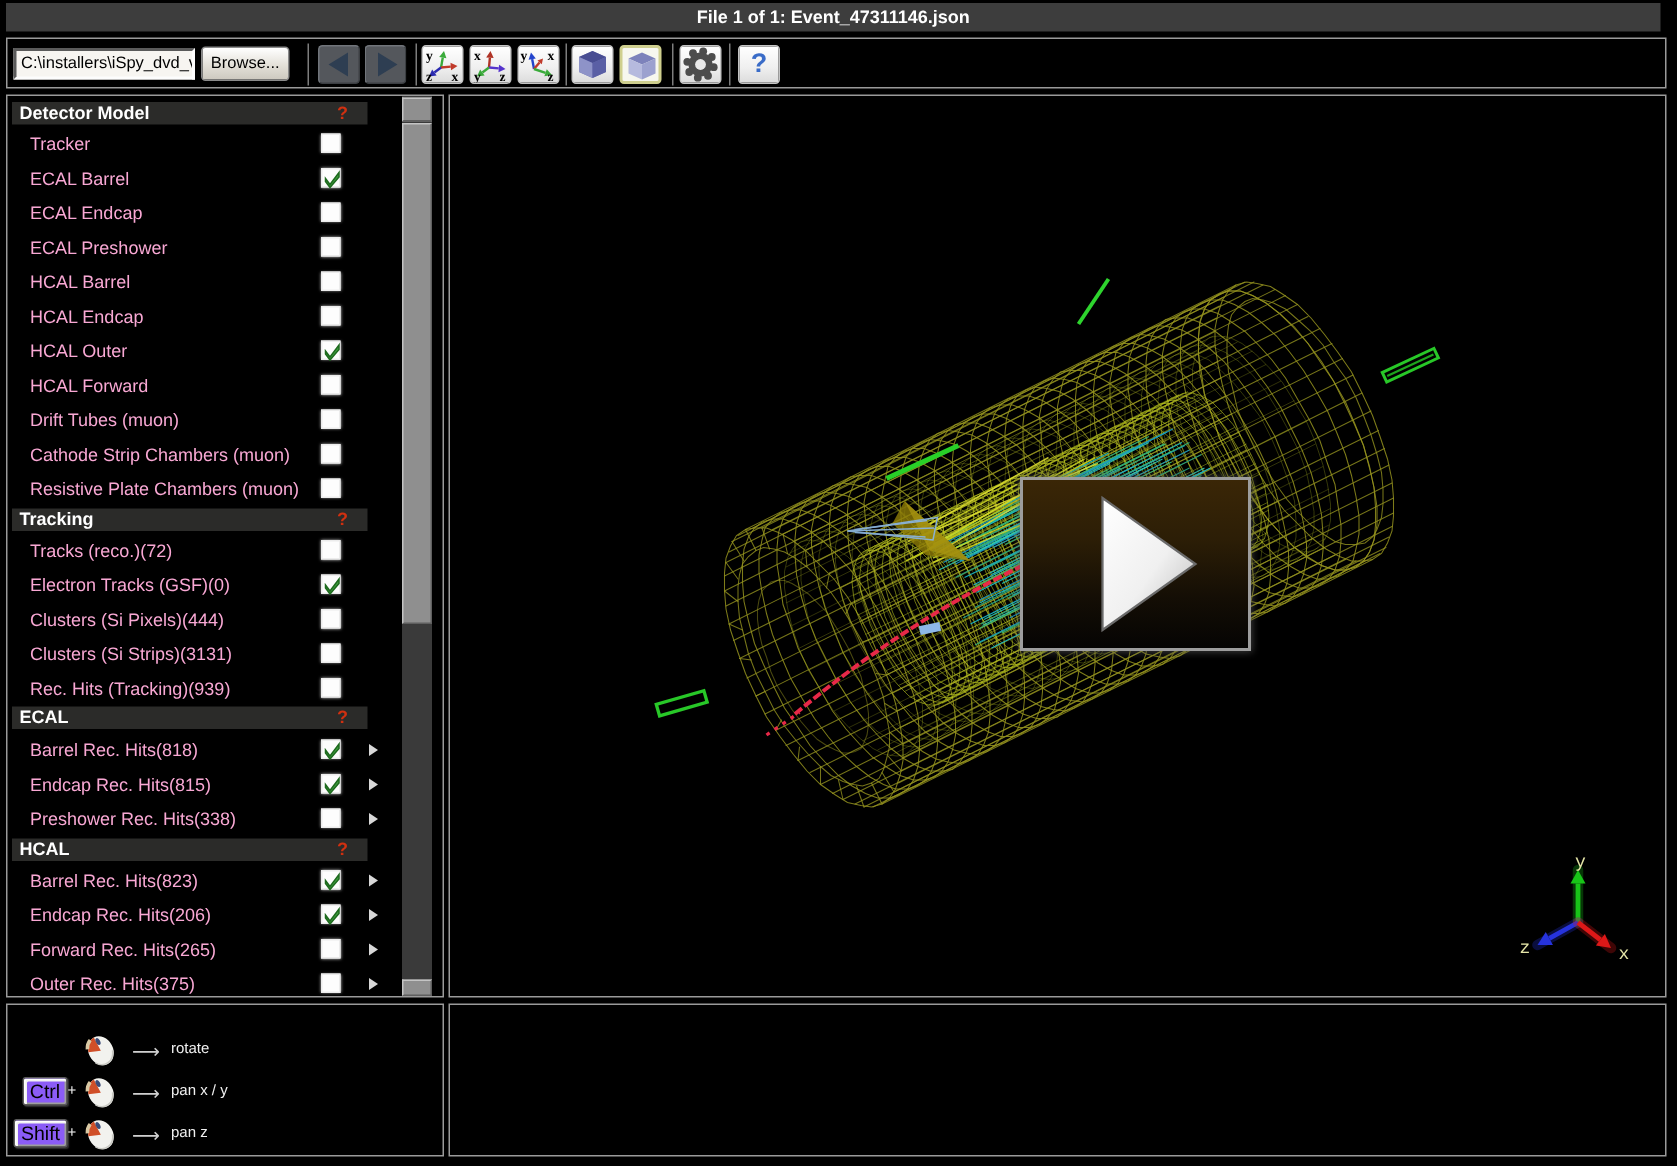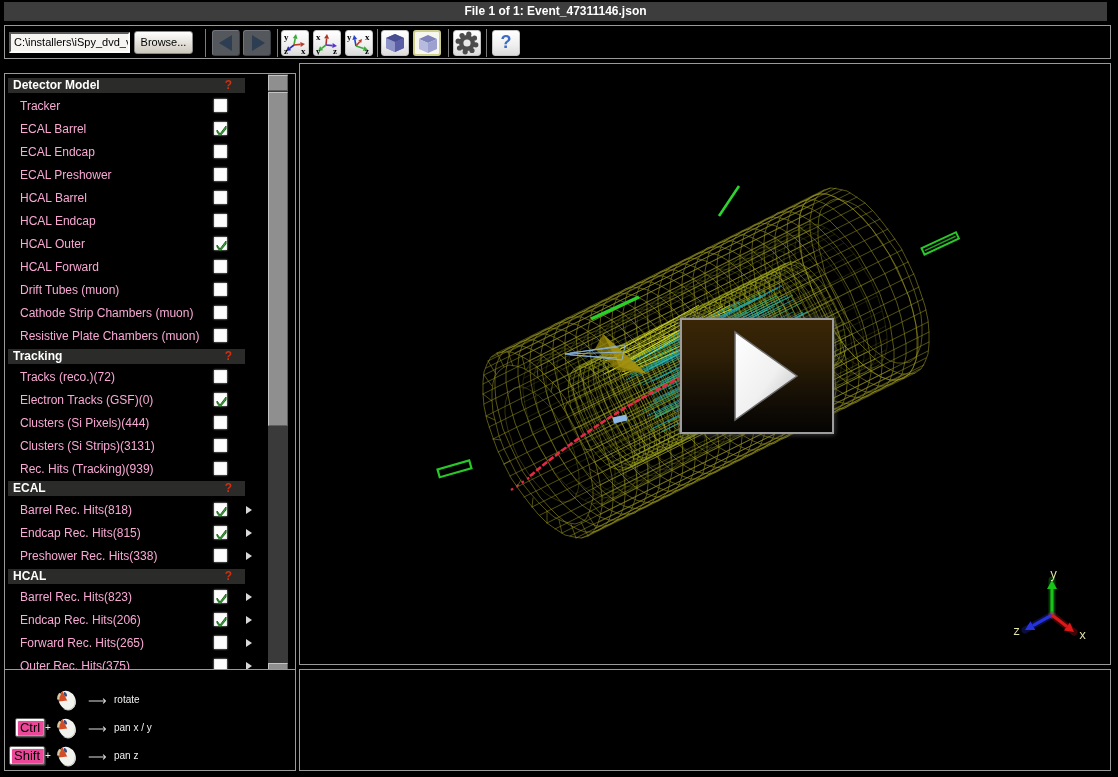--- a/index.html
+++ b/index.html
@@ -2,21 +2,21 @@
 <html><head>
 <meta charset="utf-8">
 <style>
 * { margin:0; padding:0; box-sizing:border-box; }
 html,body { width:1118px; height:777px; background:#000; overflow:hidden;
   font-family:"Liberation Sans", sans-serif; }
 .abs { position:absolute; }
 #titlebar { left:4px; top:2px; width:1103px; height:19px; background:#3d3d3d;
   color:#fff; font-size:12px; font-weight:bold; text-align:center; line-height:19px; }
 #toolbar { left:4px; top:25px; width:1107px; height:34px; border:1px solid #9a9a9a; background:#000; }
-#leftpanel { left:4px; top:63px; width:292px; height:602px; border:1px solid #9a9a9a; background:#000; overflow:hidden;margin-top:10px; }
+#leftpanel { left:4px; top:63px; width:292px; height:602px; border:1px solid #9a9a9a; background:#000; overflow:hidden; }
 #mainview { left:299px; top:63px; width:812px; height:602px; border:1px solid #9a9a9a; background:#000; overflow:hidden; }
 #bottomleft { left:4px; top:669px; width:292px; height:102px; border:1px solid #9a9a9a; background:#000; }
 #bottomright { left:299px; top:669px; width:812px; height:102px; border:1px solid #9a9a9a; background:#000; }
 #pathinput { left:4px; top:6px; width:121px; height:21px; background:#f7f5f1;
   border:2px solid; border-color:#5a5a5a #fdfdfd #fdfdfd #5a5a5a;
   font-size:11px; color:#000; line-height:17px; padding-left:3px; white-space:nowrap; overflow:hidden; }
 #browsebtn { left:129px; top:5px; width:59px; height:23px;
   background:linear-gradient(#ffffff,#e3e0d8 55%,#cdc9bf);
   border:1px solid #8a8a8a; border-radius:3px; font-size:11px; color:#000;
   text-align:center; line-height:21px; }
@@ -30,21 +30,21 @@
 .sechead .q { position:absolute; right:13px; top:0; color:#d03010; font-weight:bold; }
 .row { position:absolute; left:15px; height:14px; color:#f9a8d4; font-size:12px; line-height:14px; white-space:nowrap; }
 .cb { position:absolute; left:209px; width:13px; height:13px; background:#fdfdfd;
   border:1px solid #ececec; box-shadow:0 0 2px #bfbfbf; }
 .exp { position:absolute; left:241px; width:0; height:0; border-top:4px solid transparent;
   border-bottom:4px solid transparent; border-left:6px solid #d8d8d8; }
 #sbtrack { left:263px; top:0px; width:20px; height:600px; background:#3a3a3a; }
 .sbbit { left:263px; width:20px; background:#8f8f8f; border:1px solid; border-color:#c4c4c4 #5f5f5f #5f5f5f #c4c4c4; }
 #ctrlhead { left:1px; top:2px; width:285px; height:15px; background:#262626; color:#fff;
   font-weight:bold; font-size:12px; line-height:15px; padding-left:5px; }
-.key { position:absolute; background:#ec4899;
+.key { position:absolute; background:#8b5cf6;
   border:1px solid #5a5a5a; border-radius:2px; color:#000; font-size:13px; text-align:center;
   box-shadow:inset 1px 1px 0 #ffffff, inset 2px 2px 0 #f2f2f2, inset -1px -1px 0 #9e9e9e, 1px 1px 1px #333; }
 .ctxt { position:absolute; color:#f0f0f0; font-size:10px; }
 .carrow { position:absolute; color:#cfcfcf; font-size:13px; }
 .mouse { position:absolute; width:26px; height:26px; }
 #playov { left:380px; top:254px; width:154px; height:116px;
   border:2px solid #9d9d9d; box-shadow:0 0 5px 1px rgba(90,90,90,.65);
   background:linear-gradient(#3a2606 0%, #2c1e06 35%, #140e05 70%, #050403 100%); }
 </style>
 </head>

